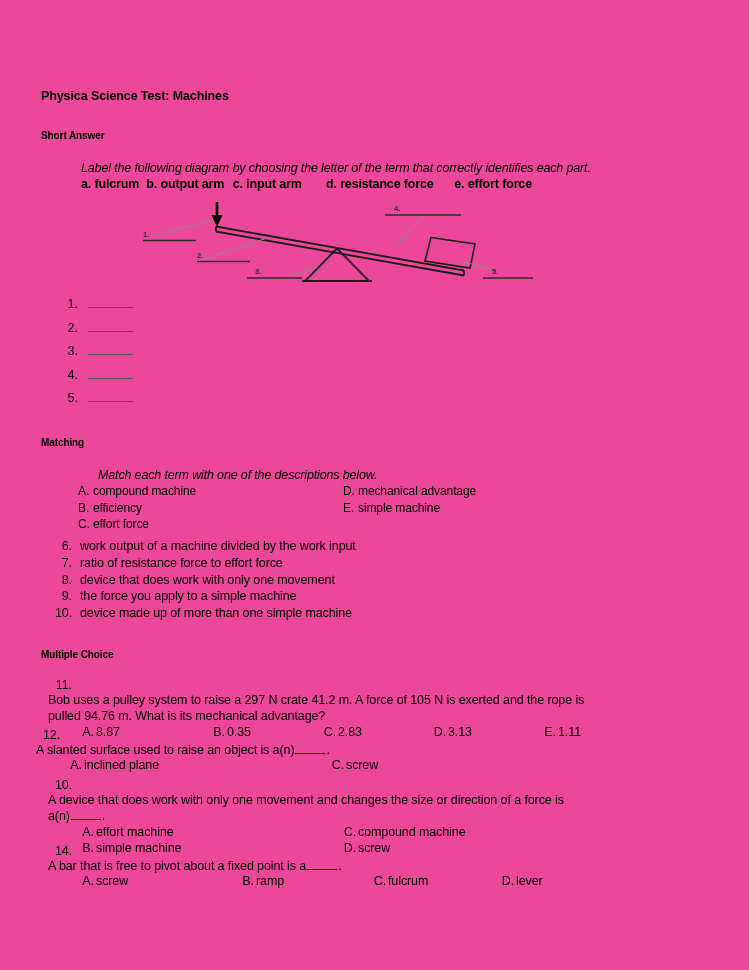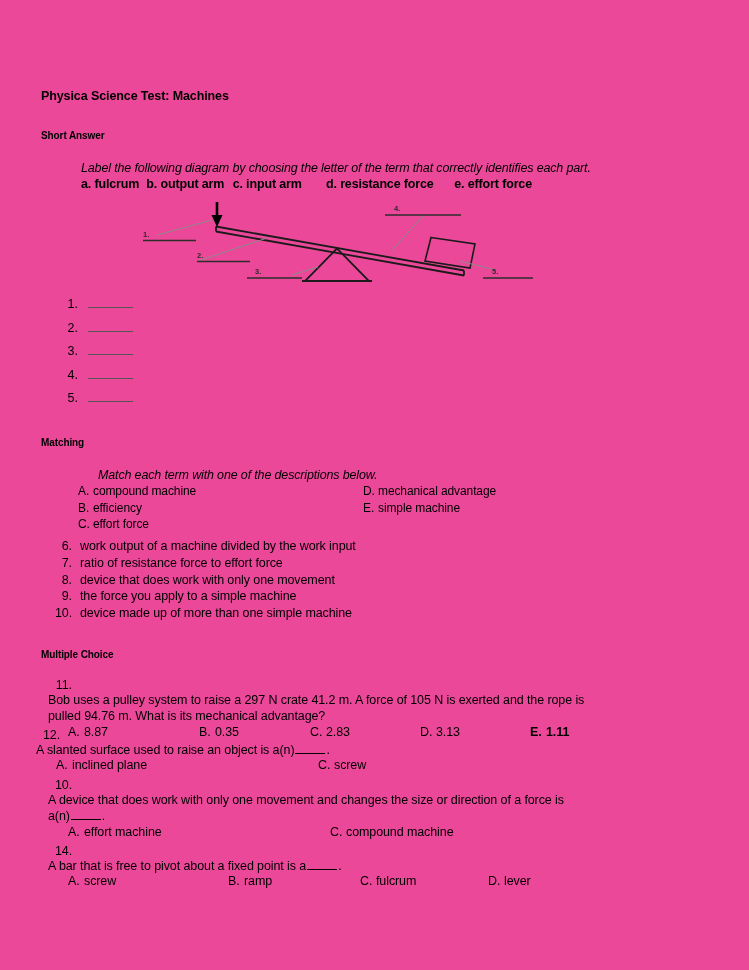--- a/index.html
+++ b/index.html
@@ -99,21 +99,21 @@
   .qlist { position: absolute; font-size: 12.5px; letter-spacing: -0.1px; }
   .qrow { display: flex; align-items: flex-start; height: 16.8px; }
   .qrow .qnum { width: 24px; text-align: right; margin-right: 8px; flex: 0 0 auto; }
   .qrow .qtext { white-space: nowrap; }
 
   
   .mc-block { position: absolute; font-size: 12.5px; letter-spacing: -0.1px; }
   .mc-stem { display: flex; align-items: flex-start; flex-direction: column; }
   .mc-stem .qnum { width: 24px; text-align: right; margin-right: 8px; flex: 0 0 auto; }
   .mc-stem .stemtext { line-height: 16.4px; }
-  .mc-choices { margin-left: 20px; }
+  .mc-choices { margin-left: 32px; text-align: center; }
   .mc-row { height: 16.4px; white-space: nowrap; position: relative; }
   .mc-row .ch { position: absolute; }
   .mc-row .ch .ltr { display: inline-block; width: 16px; }
   .fillblank {
     display: inline-block;
     width: 30px;
     border-bottom: 1.3px solid #000;
     height: 9px;
     margin: 0 1px;
     vertical-align: baseline;
@@ -219,21 +219,21 @@
       <span class="opt-letter">A.</span><span>compound machine</span>
     </div>
     <div class="opt-line">
       <span class="opt-letter">B.</span><span>efficiency</span>
     </div>
     <div class="opt-line">
       <span class="opt-letter">C.</span><span>effort force</span>
     </div>
   </div>
 
-  <div class="opt-list" style="left:363px; top:484px;">
+  <div class="opt-list" style="left:343px; top:484px;">
     <div class="opt-line">
       <span class="opt-letter">D.</span><span>mechanical advantage</span>
     </div>
     <div class="opt-line">
       <span class="opt-letter">E.</span><span>simple machine</span>
     </div>
   </div>
 
   <div class="qlist" style="left:48px; top:539px;">
     <div class="qrow">
@@ -267,21 +267,21 @@
         <span>Bob uses a pulley system to raise a 297 N crate 41.2 m.  A force of 105 N is exerted and the rope is</span><br>
         <span>pulled 94.76 m.  What is its mechanical advantage?</span>
       </span>
     </div>
     <div class="mc-choices">
       <div class="mc-row">
         <span class="ch" style="left:0px;"><span class="ltr">A.</span><span>8.87</span></span>
         <span class="ch" style="left:131px;"><span class="ltr">B.</span><span>0.35</span></span>
         <span class="ch" style="left:242px;"><span class="ltr">C.</span><span>2.83</span></span>
         <span class="ch" style="left:352px;"><span class="ltr">D.</span><span>3.13</span></span>
-        <span class="ch" style="left:462px;font-weight:bold;"><span class="ltr">E.</span><span>1.11</span></span>
+        <span class="ch" style="left:462px;"><span class="ltr">E.</span><span>1.11</span></span>
       </div>
     </div>
   </div>
 
   <div class="mc-block" style="left:36px; top:728px; width:660px;">
     <div class="mc-stem">
       <span class="qnum">12.</span>
       <span class="stemtext"><span>A slanted surface used to raise an object is a(n)</span><span class="fillblank"></span><span>.</span></span>
     </div>
     <div class="mc-choices">
@@ -298,20 +298,24 @@
       <span class="stemtext">
         <span>A device that does work with only one movement and changes the size or direction of a force is</span><br>
         <span>a(n)</span><span class="fillblank"></span><span>.</span>
       </span>
     </div>
     <div class="mc-choices">
       <div class="mc-row">
         <span class="ch" style="left:0px;"><span class="ltr">A.</span><span>effort machine</span></span>
         <span class="ch" style="left:262px;"><span class="ltr">C.</span><span>compound machine</span></span>
       </div>
+      <div class="mc-row">
+        <span class="ch" style="left:0px;"><span class="ltr">B.</span><span>simple machine</span></span>
+        <span class="ch" style="left:262px;"><span class="ltr">D.</span><span>screw</span></span>
+      </div>
     </div>
   </div>
 
   <div class="mc-block" style="left:48px; top:844px; width:660px;">
     <div class="mc-stem">
       <span class="qnum">14.</span>
       <span class="stemtext"><span>A bar that is free to pivot about a fixed point is a</span><span class="fillblank"></span><span>.</span></span>
     </div>
     <div class="mc-choices">
       <div class="mc-row">

